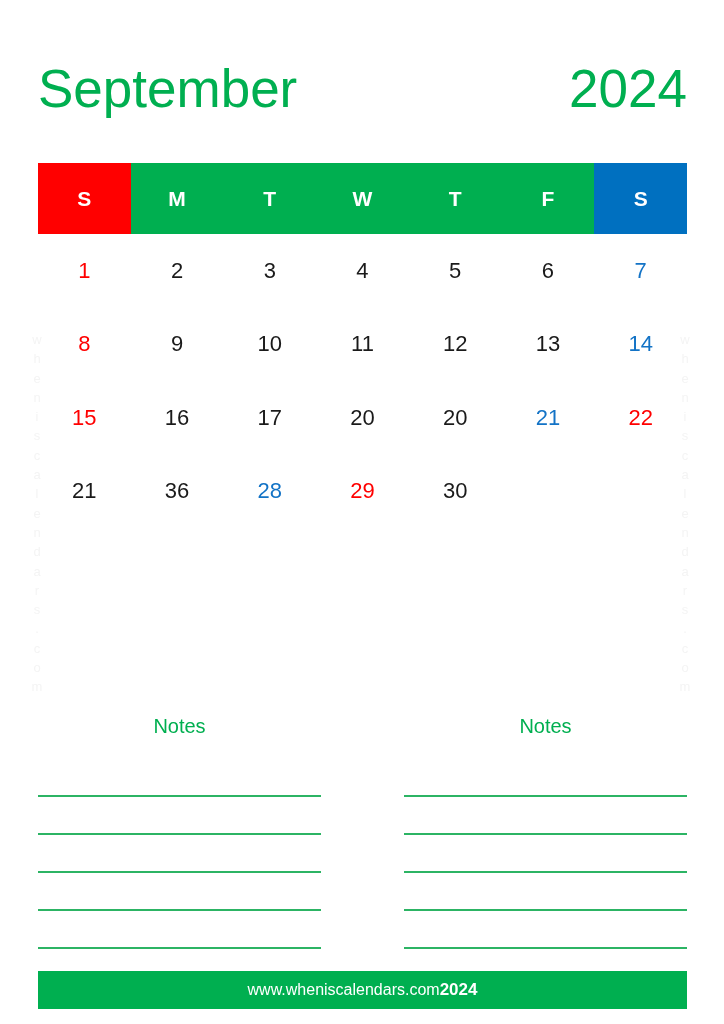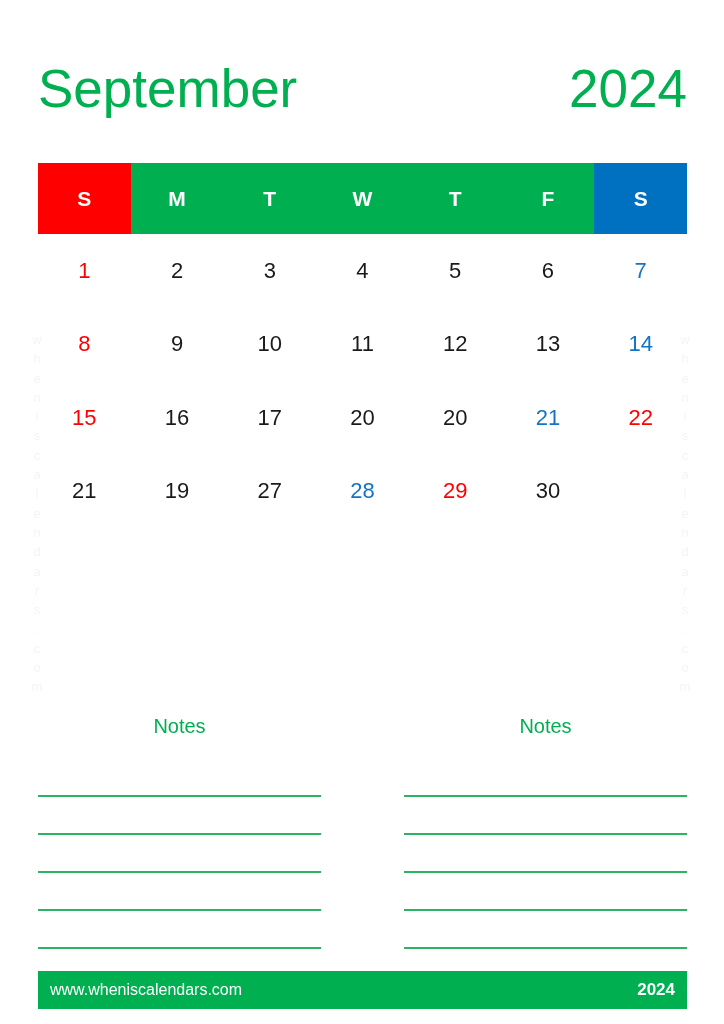--- a/index.html
+++ b/index.html
@@ -139,21 +139,21 @@
   
   .footer {
     position: absolute;
     left: 38px;
     top: 971px;
     width: 649px;
     height: 38px;
     background: #00AF50;
     display: flex;
     align-items: center;
-    justify-content: space-between;
+    justify-content: center;
     padding: 0 12px;
     box-sizing: border-box;
   }
   .footer-url {
     color: #ffffff;
     font-size: 16px;
   }
   .footer-year {
     color: #ffffff;
     font-size: 17px;
@@ -196,22 +196,21 @@
       <div class="day">13</div>
       <div class="day sat">14</div>
       <div class="day sun">15</div>
       <div class="day">16</div>
       <div class="day">17</div>
       <div class="day">20</div>
       <div class="day">20</div>
       <div class="day sat">21</div>
       <div class="day sun">22</div>
       <div class="day">21</div>
-      <div class="day">19</div>
-      <div class="day">27</div>
+      <div class="day">36</div>
       <div class="day sat">28</div>
       <div class="day sun">29</div>
       <div class="day">30</div>
       <div class="day empty"></div>
       <div class="day empty"></div>
       <div class="day empty"></div>
       <div class="day empty"></div>
       <div class="day empty"></div>
     </div>
 

